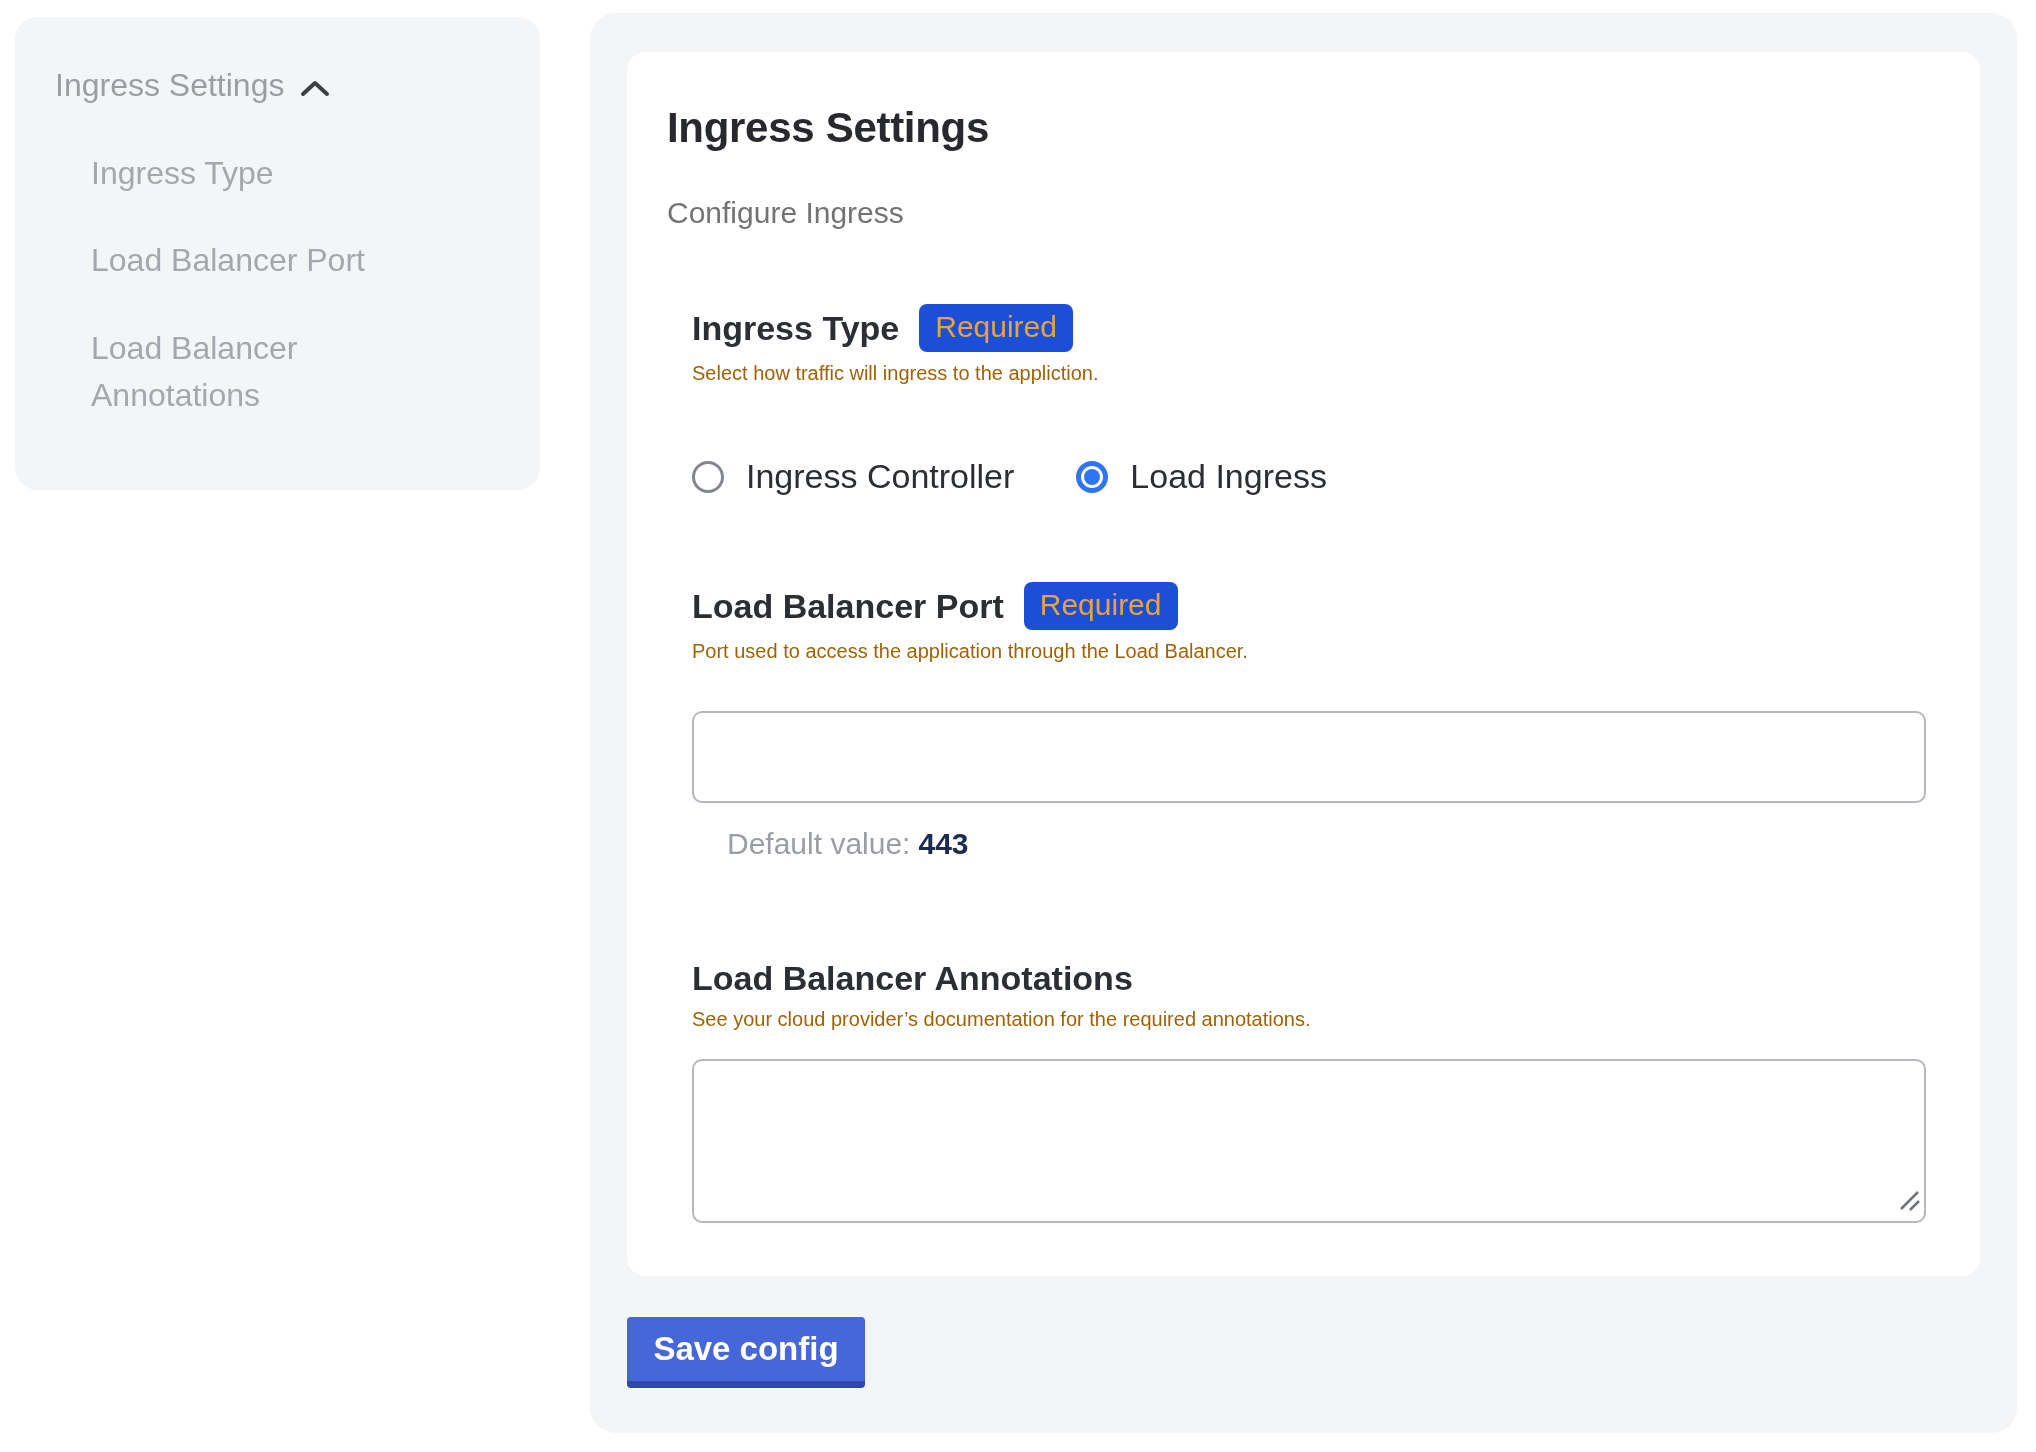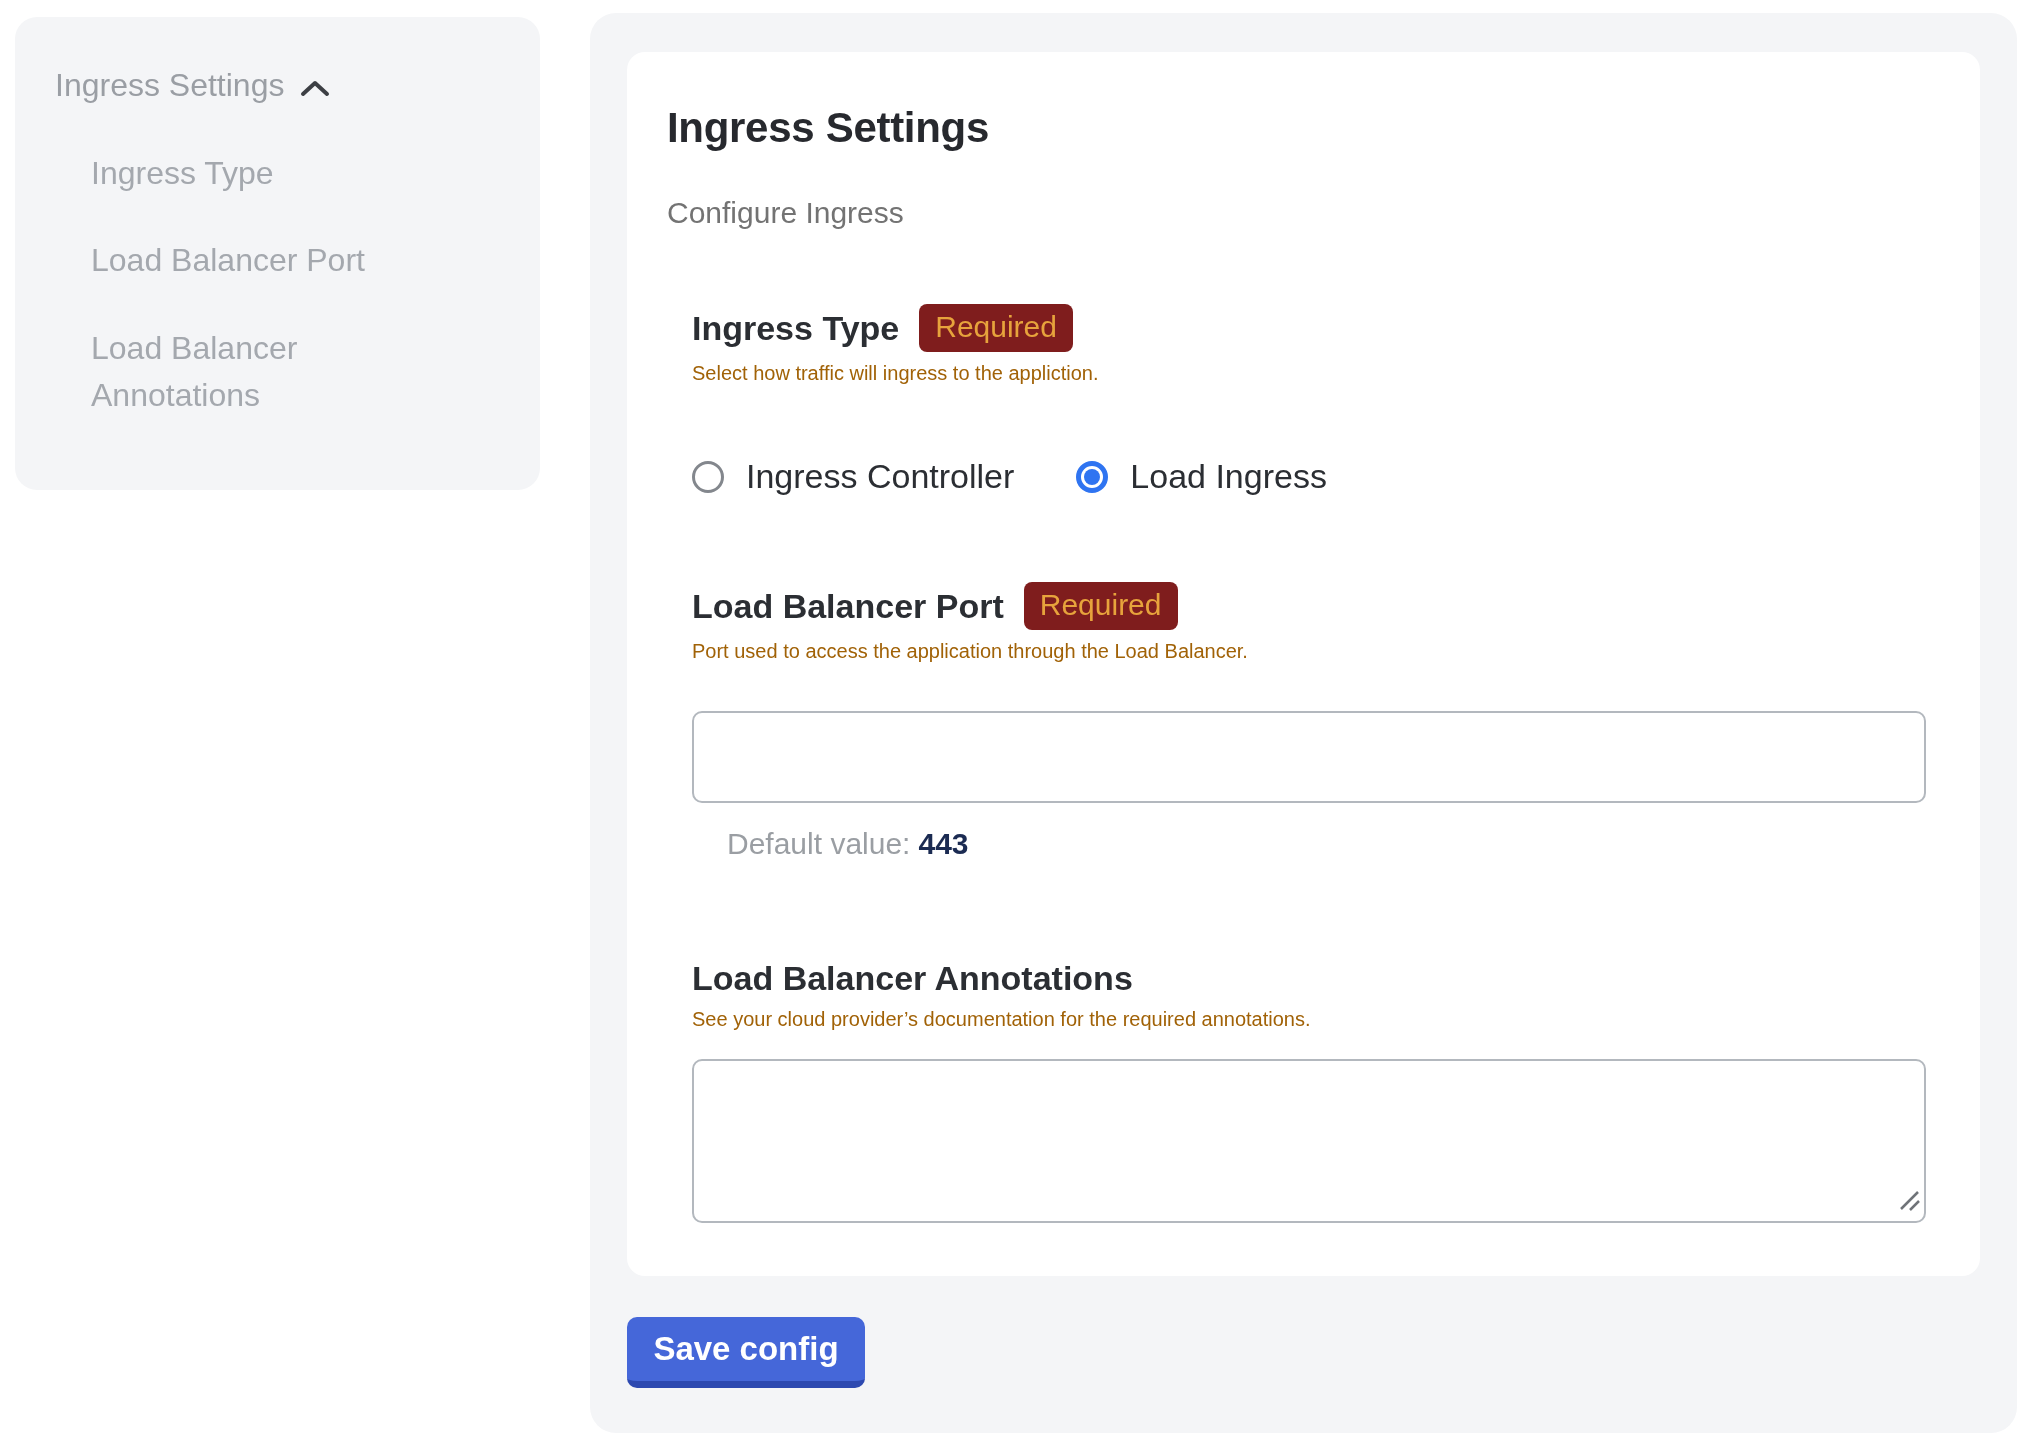--- a/index.html
+++ b/index.html
@@ -48,21 +48,21 @@
   }
 
   .section { margin-left: 25px; }
   .section-1 { margin-top: 74px; }
   .section-2 { margin-top: 86px; }
   .section-3 { margin-top: 98px; }
 
   .sec-head { display: flex; align-items: center; gap: 20px; }
   .sec-label { font-size: 34px; font-weight: 600; color: #2b2e33; }
   .badge {
-    font-size: 30px; color: #e7a33c; background: #7f1d1d;
+    font-size: 30px; color: #e7a33c; background: #1d4ed8;
     padding: 6px 16px 8px; border-radius: 8px;
   }
   .sec-desc { margin-top: 10px; font-size: 20px; color: #a16207; }
 
   
   .radio-row { margin-top: 72px; display: flex; align-items: center; gap: 62px; }
   .radio-opt { display: flex; align-items: center; gap: 22px; cursor: pointer; }
   .radio-circle {
     width: 32px; height: 32px; border-radius: 50%;
     border: 3px solid #83878d; background: #ffffff; position: relative; flex: none;
@@ -92,21 +92,21 @@
     font-family: inherit; font-size: 30px; padding: 14px 20px; color: #2b2e33;
     outline: none;
   }
   .resize-grip { position: absolute; right: 5px; bottom: 7px; pointer-events: none; }
 
   
   .save-btn {
     position: absolute; left: 37px; top: 1304px;
     width: 238px; height: 71px;
     background: #4567d9; border: none; border-bottom: 7px solid #2d49b0;
-    border-radius: 10px; color: #ffffff; font-family: inherit;
+    border-radius: 4px; color: #ffffff; font-family: inherit;
     font-size: 33px; font-weight: 700; cursor: pointer;
   }
 </style>
 </head>
 <body>
 
 <nav class="sidebar">
   <div class="sidebar-title">
     <span>Ingress Settings</span>
     <span class="chev">

